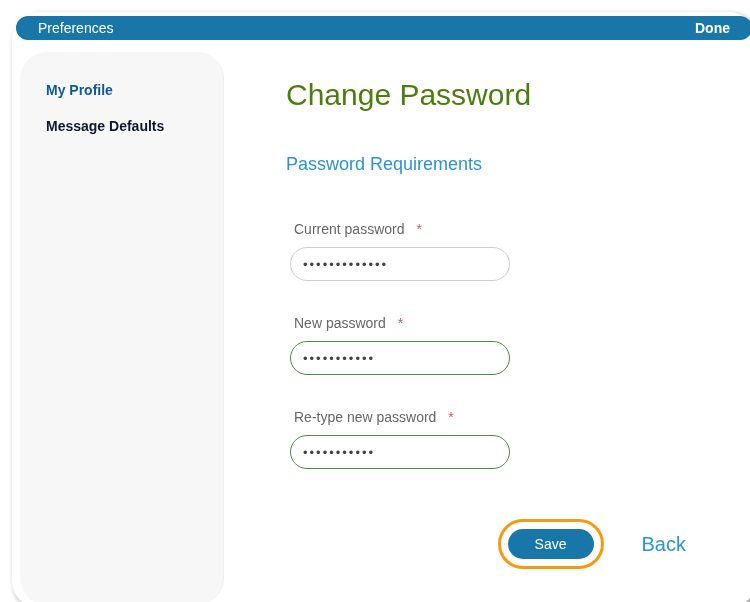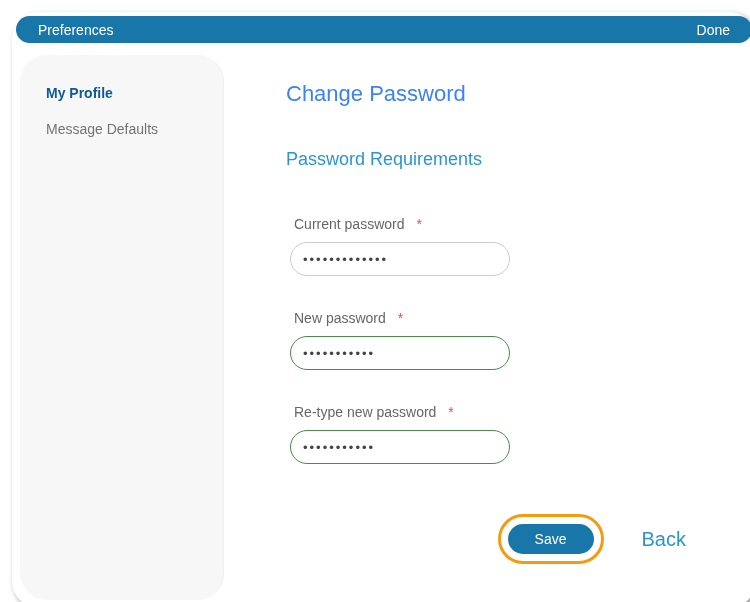--- a/index.html
+++ b/index.html
@@ -32,54 +32,55 @@
       align-items: center;
       justify-content: space-between;
       padding: 0 18px;
       font-size: 14px;
     }
     .header-title {
       font-weight: 400;
     }
     .header-done {
       cursor: pointer;
-      font-weight: 400;
+      font-weight: 700;
     }
     .body {
       flex: 1;
       display: flex;
       background: #fff;
     }
     .sidebar {
       width: 204px;
       background: #f7f7f7;
       border-right: 1px solid #eee;
       padding-top: 18px;
     }
     .sidebar-item {
       padding: 8px 18px;
       font-size: 14px;
-      color: #737373;
-      cursor: pointer;
+      color: #0f172a;
+      cursor: pointer;
+      font-weight: bold;
     }
     .sidebar-item.active {
       color: #0d5a99;
       font-weight: bold;
     }
     .main {
       flex: 1;
       padding: 22px 50px 0 50px;
       position: relative;
       display: flex;
       flex-direction: column;
     }
     .page-title {
-      font-size: 22px;
+      font-size: 30px;
       font-weight: 400;
-      color: #3b82f6;
+      color: #4d7c0f;
       margin-bottom: 38px;
     }
     .pw-req {
       color: #2c94d2;
       font-size: 18px;
       cursor: pointer;
       margin-bottom: 38px;
       display: inline-block;
     }
     .form-group {

